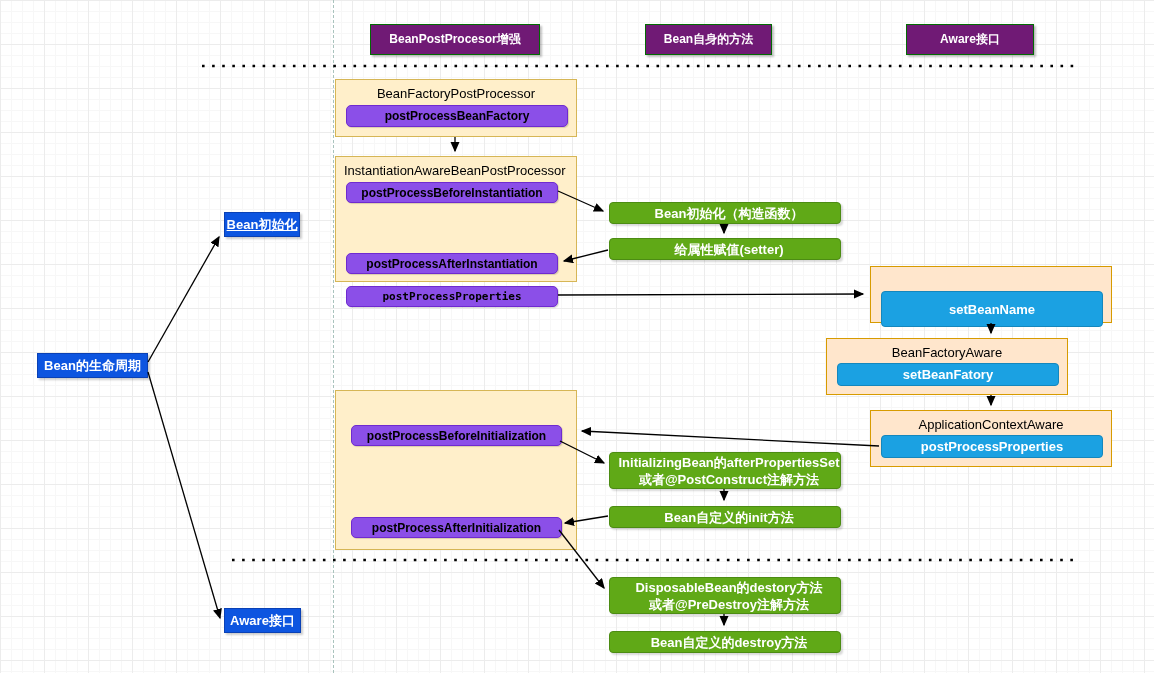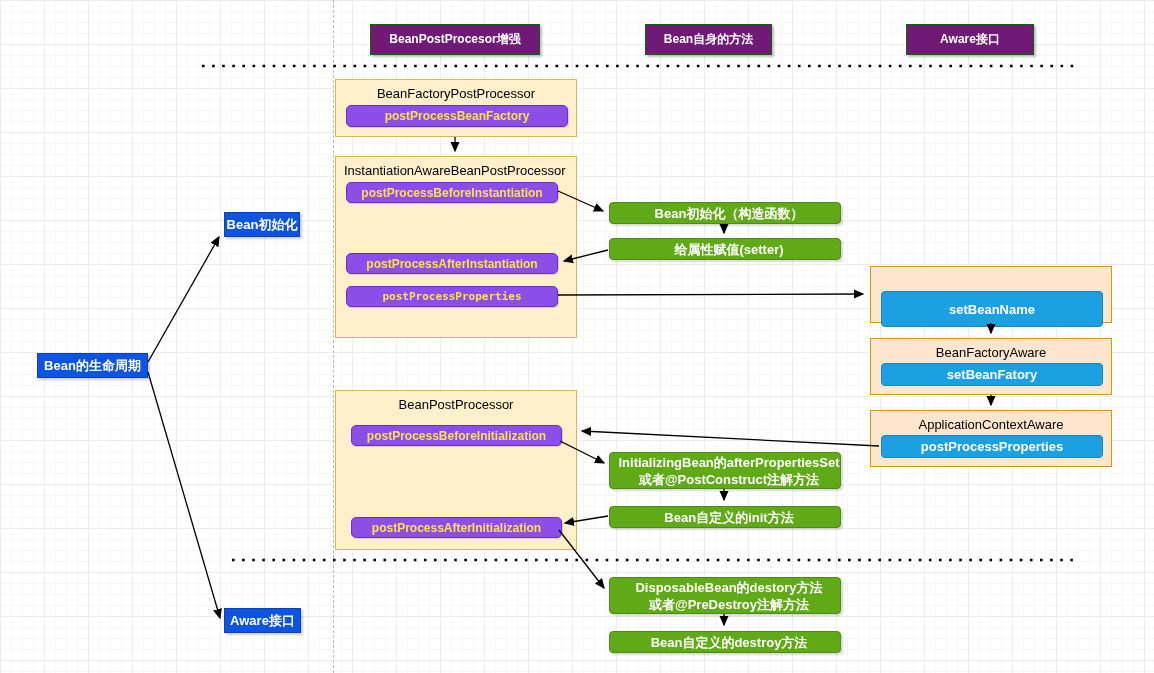--- a/index.html
+++ b/index.html
@@ -18,21 +18,21 @@
   .hdr{
     height:31px;background:#701a75;border:1px solid #036a03;color:#fff;
     font-weight:bold;font-size:12px;display:flex;align-items:center;justify-content:center;
     box-shadow:2px 2px 2px rgba(0,0,0,0.25);
   }
   .panel{background:#ffefca;border:1px solid #d6b656;}
   .panel.peach{background:#ffe6cc;border-color:#d79b00;}
   .panel-title{position:absolute;top:6px;left:0;right:0;text-align:center;font-size:13px;color:#000;}
   .panel-title.left{text-align:left;padding-left:8px;}
   .purple-btn{
-    background:#8b4fe8;border:1px solid #6f2ad0;border-radius:5px;color:#fde047;
+    background:#8b4fe8;border:1px solid #6f2ad0;border-radius:5px;color:#000000;
     font-weight:bold;font-size:12px;display:flex;align-items:center;justify-content:center;
     box-shadow:1px 1px 1px rgba(0,0,0,0.15);
   }
   .mono{font-family:"DejaVu Sans Mono",monospace;font-size:11px;}
   .green-node{
     background:#60a917;border:1px solid #4c8c13;border-radius:4px;color:#fff;
     font-weight:bold;font-size:13px;line-height:17px;
     display:flex;flex-direction:column;align-items:center;justify-content:center;
     box-shadow:2px 2px 2px rgba(0,0,0,0.15);white-space:nowrap;padding-left:8px;
   }
@@ -51,58 +51,57 @@
 </head>
 <body>
 
 <div class="abs page-divider" style="left:333px;top:0;height:673px;"></div>
 
 <div class="abs hdr" style="left:370px;top:24px;width:170px;">BeanPostProcesor增强</div>
 <div class="abs hdr" style="left:645px;top:24px;width:127px;">Bean自身的方法</div>
 <div class="abs hdr" style="left:906px;top:24px;width:128px;">Aware接口</div>
 
 <div class="abs blue-tag" style="left:37px;top:353px;width:111px;height:25px;">Bean的生命周期</div>
-<div class="abs blue-tag" style="left:224px;top:212px;width:76px;height:25px;">Bean初始化</div>
+<div class="abs blue-tag" style="left:224px;top:212px;width:76px;height:25px;text-decoration:underline;">Bean初始化</div>
 <div class="abs blue-tag" style="left:224px;top:608px;width:77px;height:25px;">Aware接口</div>
 
 <div class="abs panel" style="left:335px;top:79px;width:242px;height:58px;">
   <div class="panel-title">BeanFactoryPostProcessor</div>
   <div class="abs purple-btn" style="left:10px;top:25px;width:222px;height:22px;">postProcessBeanFactory</div>
 </div>
 
-<div class="abs panel" style="left:335px;top:156px;width:242px;height:182px;">
+<div class="abs panel" style="left:335px;top:156px;width:242px;height:126px;">
   <div class="panel-title left">InstantiationAwareBeanPostProcessor</div>
   <div class="abs purple-btn" style="left:10px;top:25px;width:212px;height:21px;">postProcessBeforeInstantiation</div>
   <div class="abs purple-btn" style="left:10px;top:96px;width:212px;height:21px;">postProcessAfterInstantiation</div>
   <div class="abs purple-btn mono" style="left:10px;top:129px;width:212px;height:21px;">postProcessProperties</div>
 </div>
 
 <div class="abs panel" style="left:335px;top:390px;width:242px;height:160px;">
-  <div class="panel-title">BeanPostProcessor</div>
   <div class="abs purple-btn" style="left:15px;top:34px;width:211px;height:21px;">postProcessBeforeInitialization</div>
   <div class="abs purple-btn" style="left:15px;top:126px;width:211px;height:21px;">postProcessAfterInitialization</div>
 </div>
 
 <div class="abs green-node" style="left:609px;top:202px;width:232px;height:22px;">Bean初始化（构造函数）</div>
 <div class="abs green-node" style="left:609px;top:238px;width:232px;height:22px;">给属性赋值(setter)</div>
 <div class="abs green-node" style="left:609px;top:452px;width:232px;height:37px;">
   <span>InitializingBean的afterPropertiesSet</span>
   <span>或者@PostConstruct注解方法</span>
 </div>
 <div class="abs green-node" style="left:609px;top:506px;width:232px;height:22px;">Bean自定义的init方法</div>
 <div class="abs green-node" style="left:609px;top:577px;width:232px;height:37px;">
   <span>DisposableBean的destory方法</span>
   <span>或者@PreDestroy注解方法</span>
 </div>
 <div class="abs green-node" style="left:609px;top:631px;width:232px;height:22px;text-align:right;">Bean自定义的destroy方法</div>
 
 <div class="abs panel peach" style="left:870px;top:266px;width:242px;height:57px;">
   <div class="abs cyan-btn" style="left:10px;top:24px;width:222px;height:36px;">setBeanName</div>
 </div>
-<div class="abs panel peach" style="left:870px;top:338px;width:242px;height:57px;">
+<div class="abs panel peach" style="left:826px;top:338px;width:242px;height:57px;">
   <div class="panel-title">BeanFactoryAware</div>
   <div class="abs cyan-btn" style="left:10px;top:24px;width:222px;height:23px;">setBeanFatory</div>
 </div>
 <div class="abs panel peach" style="left:870px;top:410px;width:242px;height:57px;">
   <div class="panel-title">ApplicationContextAware</div>
   <div class="abs cyan-btn" style="left:10px;top:24px;width:222px;height:23px;">postProcessProperties</div>
 </div>
 
 <svg class="overlay" width="1154" height="673" viewBox="0 0 1154 673">
   <defs>

